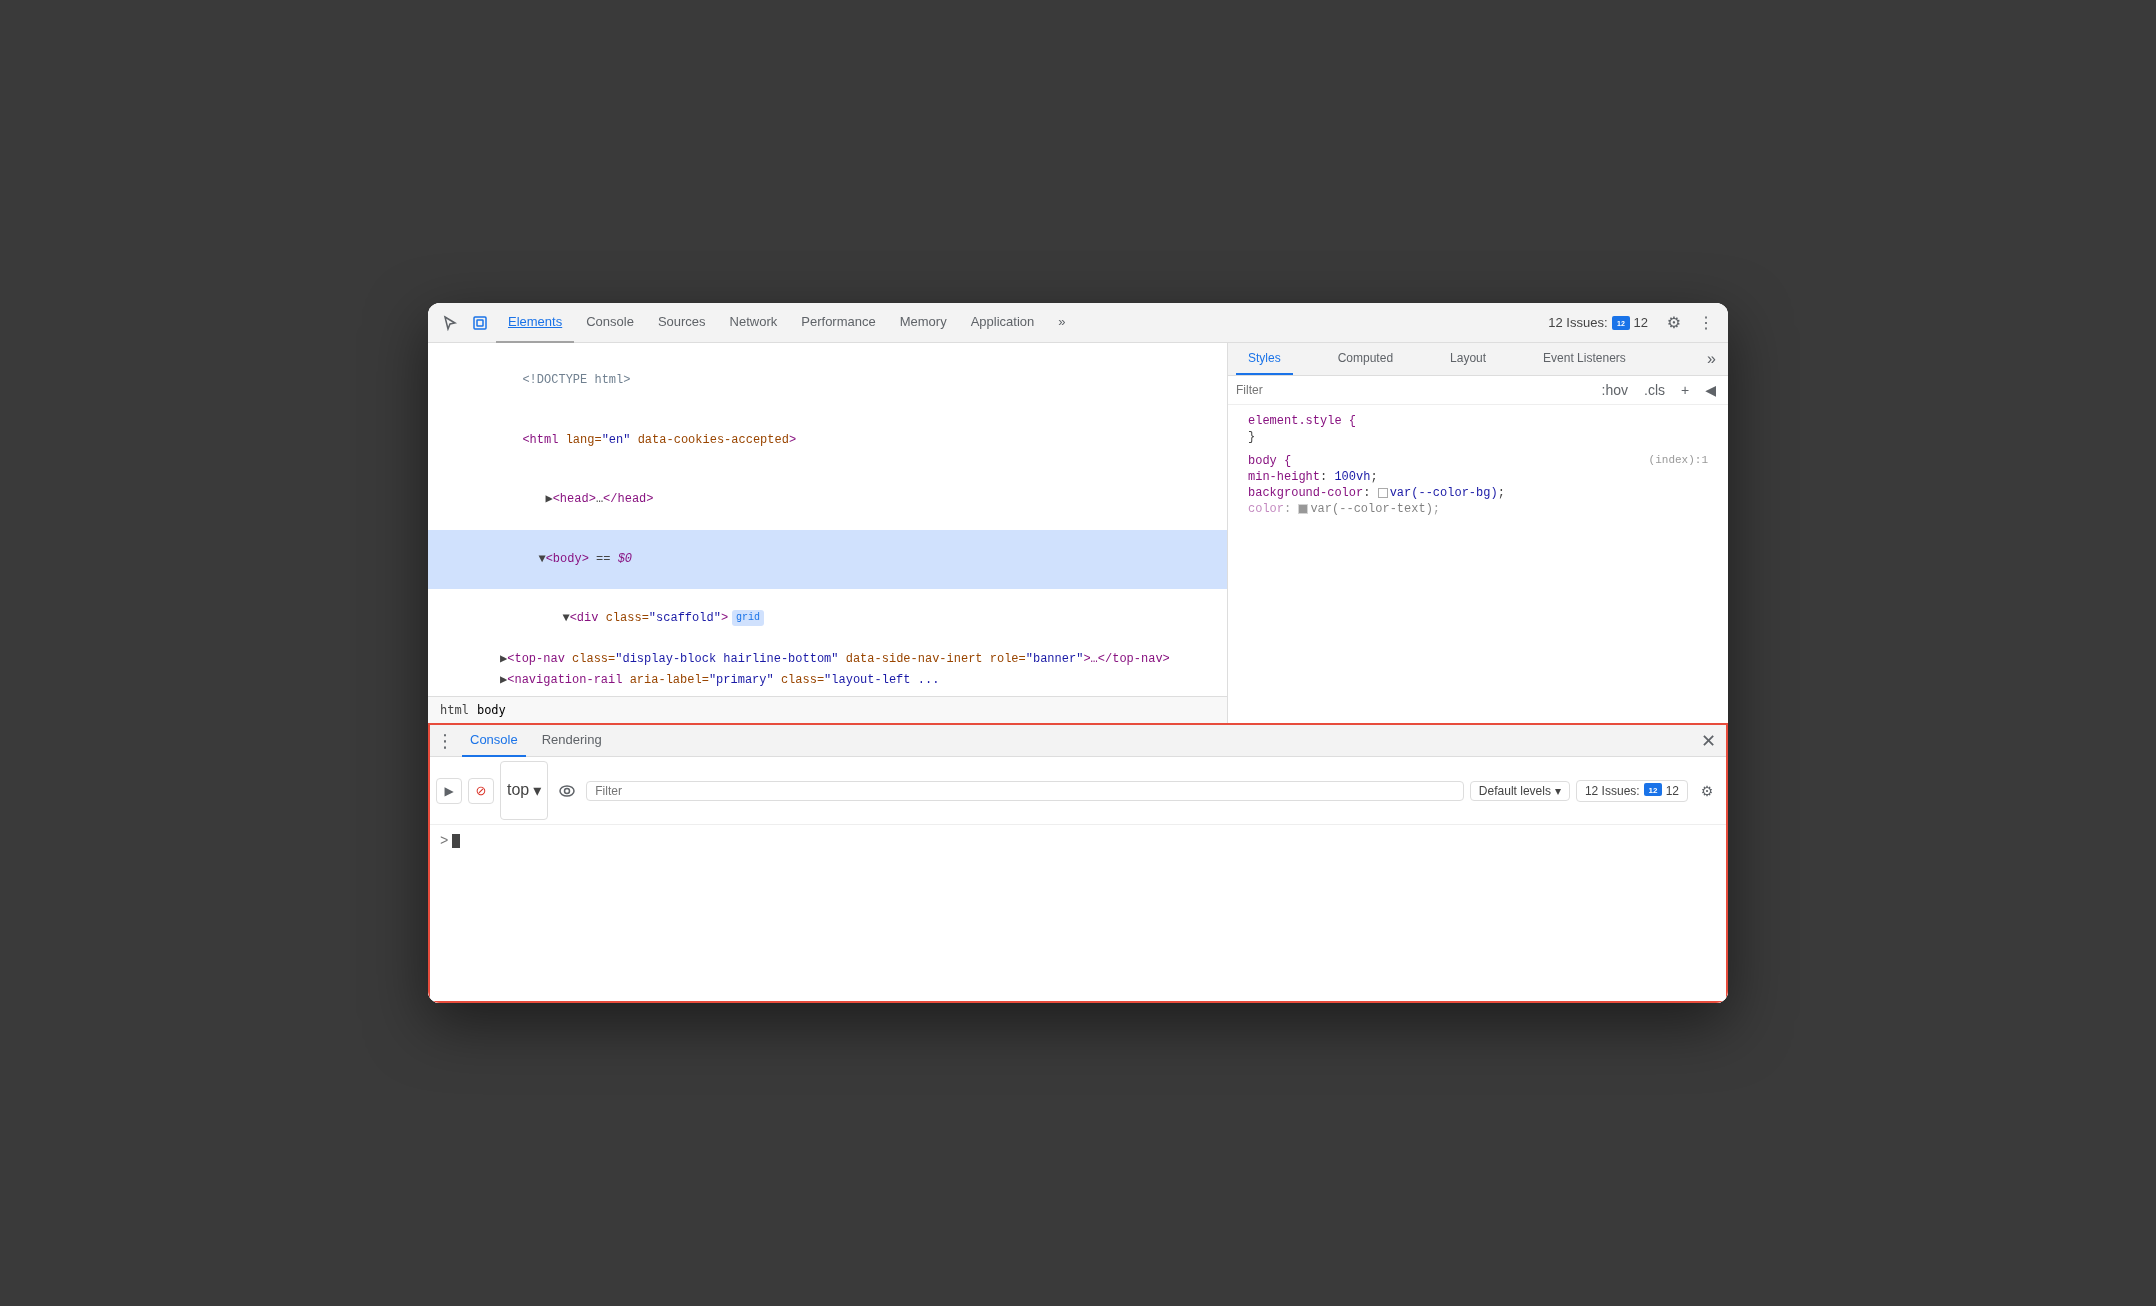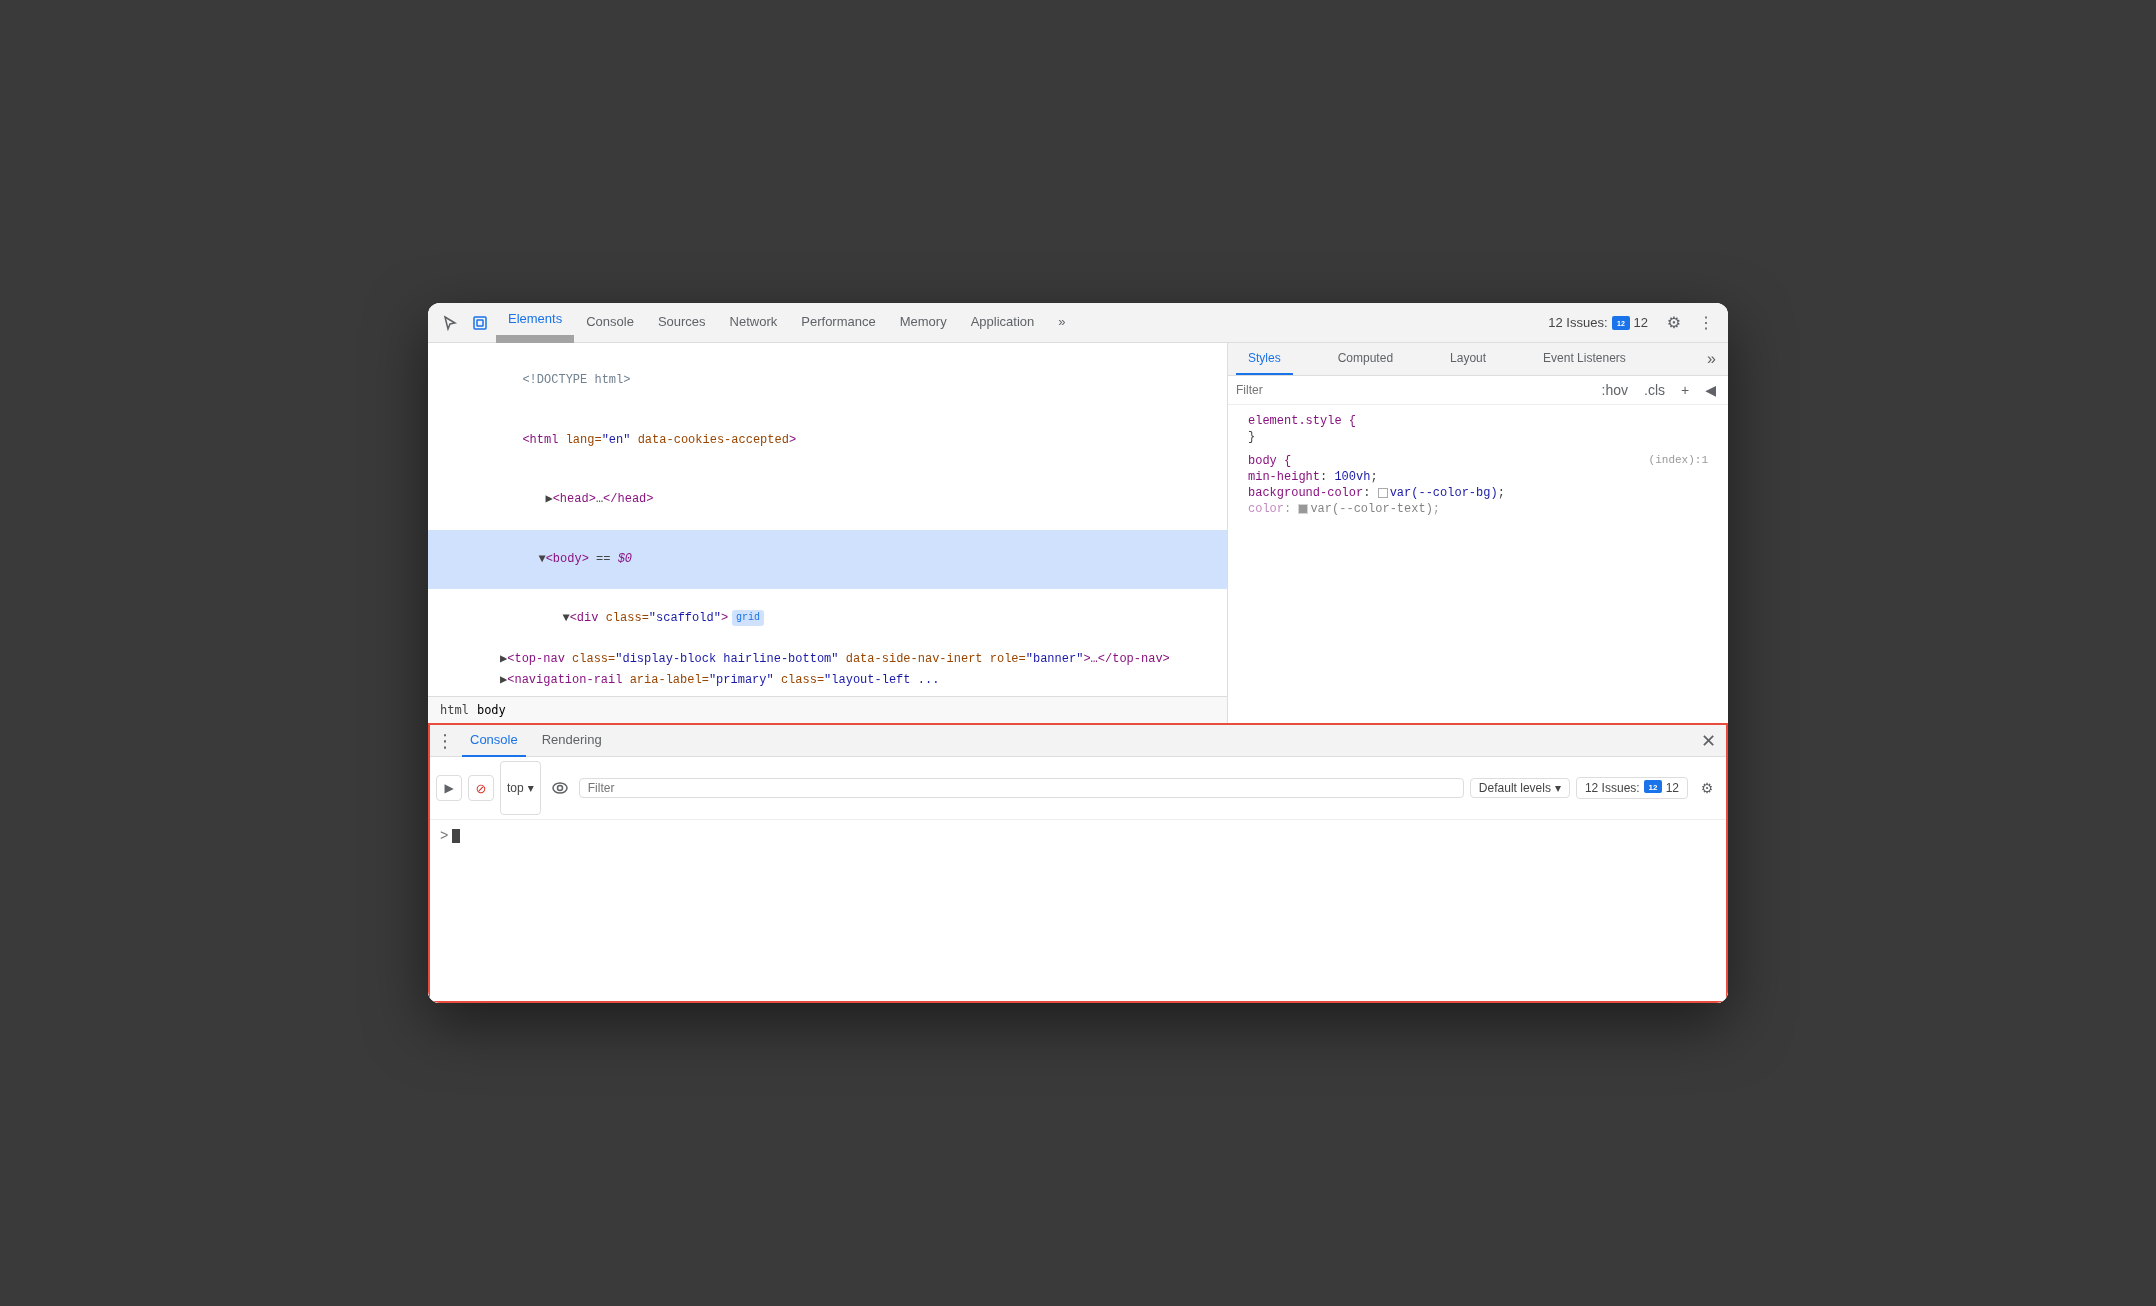--- a/index.html
+++ b/index.html
@@ -91,22 +91,23 @@
       display: flex;
       align-items: center;
       font-size: 13px;
       color: #5f6368;
       cursor: pointer;
       border-bottom: 2px solid transparent;
       white-space: nowrap;
     }
     .tab.active {
       color: #1a73e8;
-      border-bottom: 8px solid #a3a3a3;
+      border-bottom: 2px solid #a3a3a3;
       font-weight: 500;
+      text-decoration: underline;
     }
     .toolbar-right {
       display: flex;
       align-items: center;
       gap: 4px;
       margin-left: auto;
     }
     .issues-badge {
       display: flex;
       align-items: center;
@@ -338,21 +339,21 @@
       font-size: 12px;
       color: #5f6368;
     }
     .context-selector {
       display: flex;
       align-items: flex-start;
       gap: 4px;
       padding: 19px 6px;
       border: 1px solid #ddd;
       border-radius: 4px;
-      font-size: 12px;
+      font-size: 16px;
       color: #444;
       cursor: pointer;
       background: #fff;
     }
     .eye-btn {
       width: 26px;
       height: 26px;
       border: none;
       background: transparent;
       cursor: pointer;

